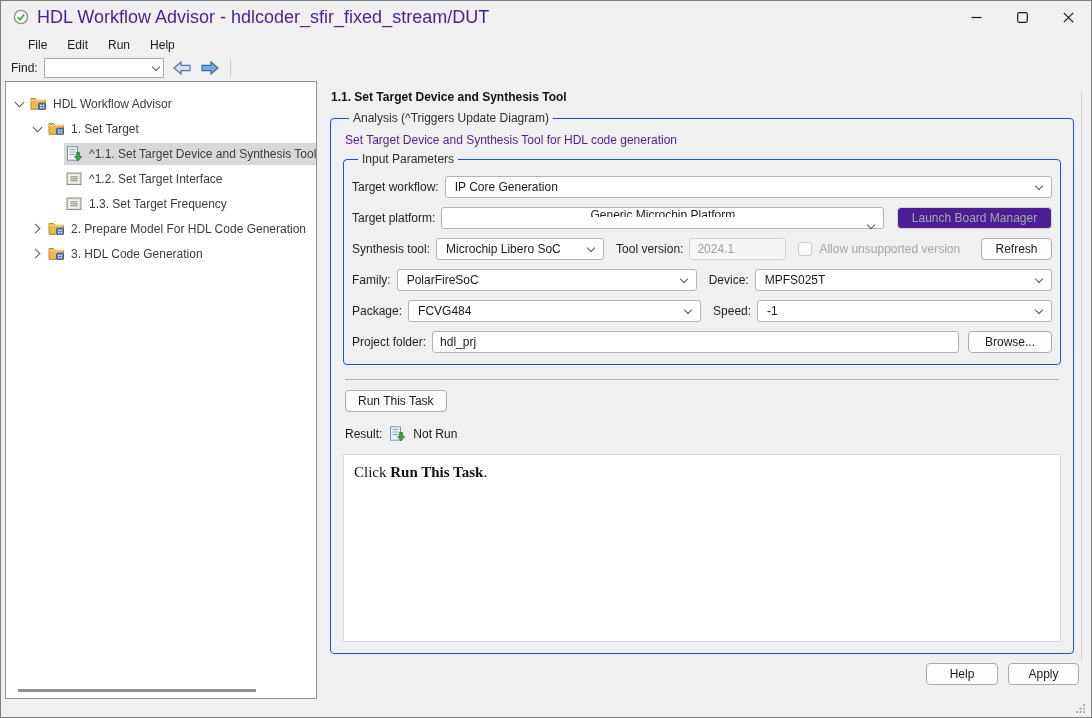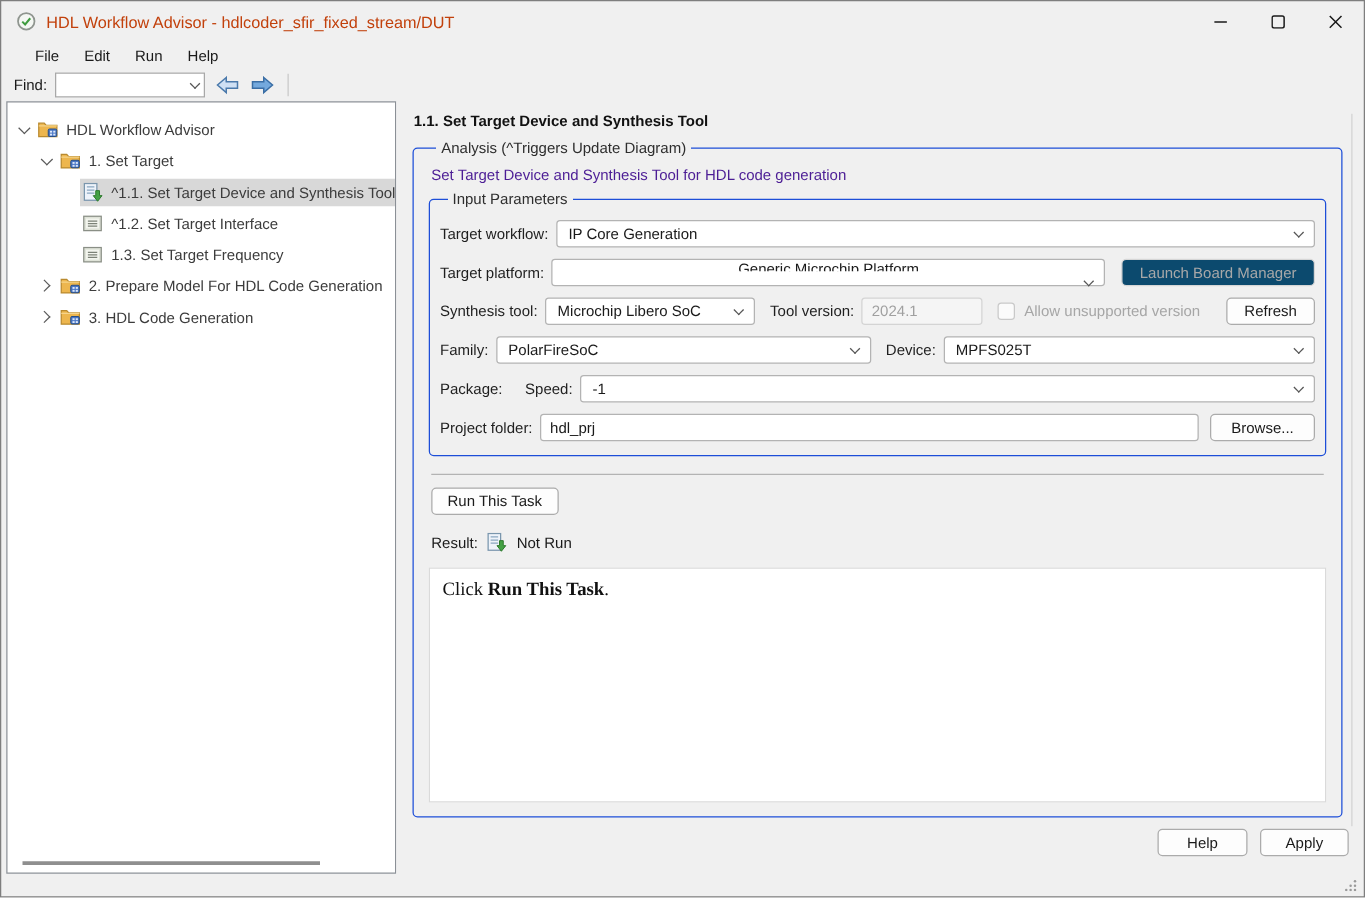--- a/index.html
+++ b/index.html
@@ -5,21 +5,21 @@
   * { margin:0; padding:0; box-sizing:border-box; }
   html,body { background:#cfcfcf; }
   body { font-family:"Liberation Sans", sans-serif; font-size:12px; color:#1a1a1a; }
   .window {
     position:relative; width:1092px; height:718px; background:#f0f0f0;
     border:1px solid #7e7e7e; overflow:hidden;
   }
   
   .titlebar { height:32px; display:flex; align-items:center; }
   .app-icon { margin:0 8px 0 12px; width:16px; height:16px; flex:0 0 auto; }
-  .title-text { font-size:13px; color:#c2410c; }
+  .title-text { font-size:18px; color:#4c1d95; }
   .win-controls { margin-left:auto; display:flex; height:32px; }
   .wbtn { width:46px; height:32px; display:flex; align-items:center; justify-content:center; }
   
   .menubar { height:22px; display:flex; align-items:flex-end; padding-left:17px; }
   .menu-item { padding:3px 10px; color:#1a1a1a; }
   
   .findbar { height:26px; display:flex; align-items:center; padding-left:10px; }
   .find-label { margin-right:6px; }
   .find-combo { width:120px; height:20px; background:#fff; border:1px solid #a8a8a8;
     display:flex; align-items:center; padding:0 4px; }
@@ -57,21 +57,21 @@
     display:flex; align-items:center; padding:0 9px; gap:8px; }
   .combo .chev { margin-left:auto; }
   .combo-val { white-space:nowrap; overflow:hidden; }
   .grow { flex:1; }
   .tinput { height:22px; border:1px solid #b3b3b3; border-radius:3px; background:#fff;
     display:flex; align-items:center; padding:0 7px; }
   .tinput.disabled { background:#f5f5f5; border-color:#d4d4d4; color:#a0a0a0; }
   .btn { height:22px; border:1px solid #ababab; border-radius:4px; background:#fdfdfd;
     display:inline-flex; align-items:center; justify-content:center; padding:0 12px;
     color:#1a1a1a; white-space:nowrap; }
-  .btn.disabled { color:#a8a8a8; border-color:#d6d6d6; background:#0c4a6e; }
+  .btn.disabled { color:#a8a8a8; border-color:#d6d6d6; background:#4c1d95; }
   .checkbox { width:14px; height:14px; border:1px solid #c9c9c9; border-radius:3px;
     background:#fbfbfb; margin:0 7px 0 12px; flex:0 0 auto; }
   .divider { margin:14px 0 0 2px; border-top:1px solid #b3b3b3; width:calc(100% - 4px); }
   .run-row { margin:10px 0 0 2px; }
   .result-row { margin:14px 0 12px 2px; display:flex; align-items:center; gap:7px; }
   .result-box { margin:10px 0 0 0; width:100%; height:188px; background:#fff; border:1px solid #dadada;
     padding:9px 10px; font-family:"Liberation Serif", serif; font-size:15px; color:#111; }
   .scroll-gutter { position:absolute; left:764px; top:10px; width:1px; height:570px; background:#d2d2d2; }
   .help-btn { position:absolute; left:609px; top:582px; width:72px; }
   .apply-btn { position:absolute; left:691px; top:582px; width:71px; }
@@ -310,20 +310,24 @@
           </div>
           <span class="flabel second">Device:</span>
           <div class="combo grow">
             <span class="combo-val">MPFS025T</span>
             <span class="chev"></span>
           </div>
         </div>
 
         <div class="frow">
           <span class="flabel">Package:</span>
+          <div class="combo" style="width:293px;">
+            <span class="combo-val">FCVG484</span>
+            <span class="chev"></span>
+          </div>
           <span class="flabel second">Speed:</span>
           <div class="combo grow">
             <span class="combo-val">-1</span>
             <span class="chev"></span>
           </div>
         </div>
 
         <div class="frow">
           <span class="flabel">Project folder:</span>
           <div class="tinput grow">

